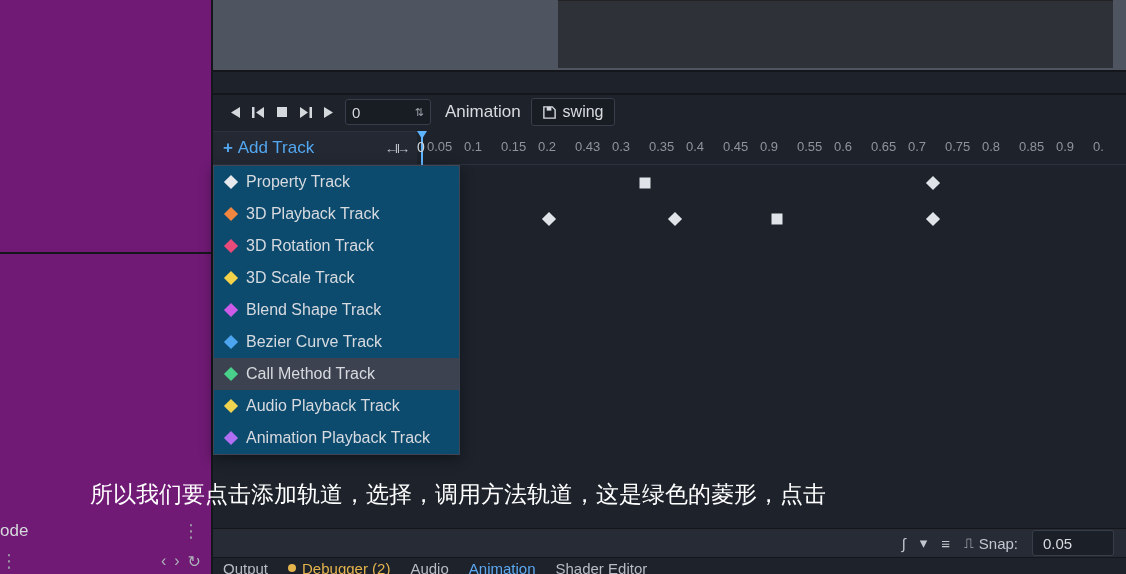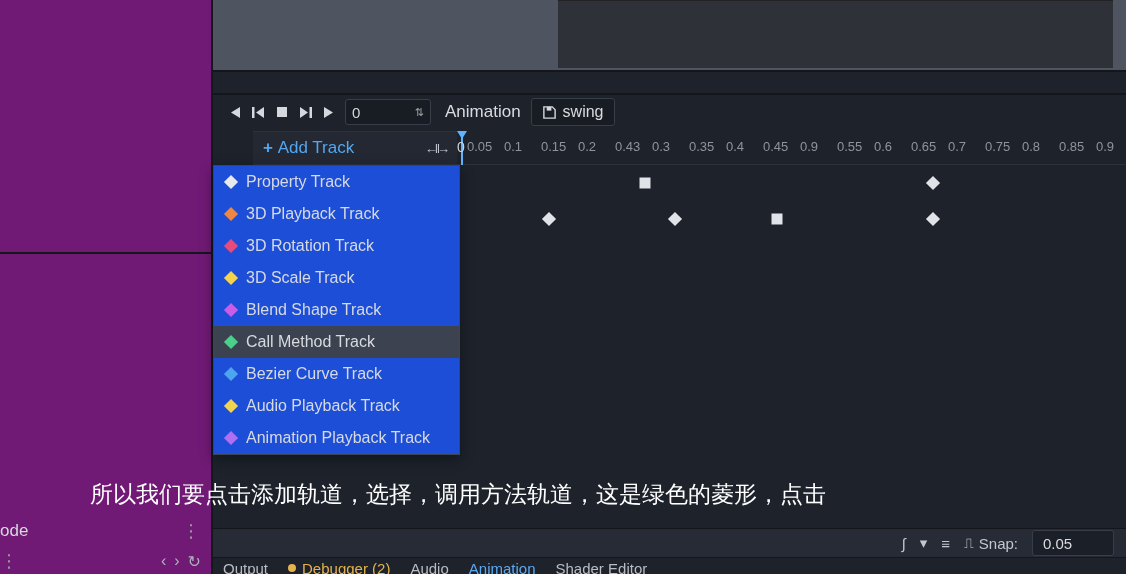--- a/index.html
+++ b/index.html
@@ -22,40 +22,40 @@
 .anim-bar { position: absolute; left: 213px; top: 93px; width: 913px; height: 36px; background: #1d222b; display: flex; align-items: center; gap: 10px; padding: 0 16px; border-top: 2px solid #14161c; }
 .anim-bar .ctl { color: #d5d8dc; font-size: 14px; }
 .anim-bar .framefield { width: 86px; height: 26px; background: #181c23; border: 1px solid #383e49; border-radius: 3px; color: #d5d8dc; font-size: 15px; padding: 0 6px; display: flex; align-items: center; justify-content: space-between; }
 .anim-bar .framefield .spin { color: #9ca1a9; font-size: 11px; }
 .anim-bar .animation-label { color: #d9dbdf; font-size: 17px; padding-left: 4px; }
 .anim-bar .anim-name { display: flex; align-items: center; gap: 6px; background: #181c23; border: 1px solid #383e49; border-radius: 3px; height: 28px; padding: 0 10px; color: #d9dbdf; font-size: 16px; text-align: right; }
 .svg-save { width: 15px; height: 15px; }
 
 
 .ruler { position: absolute; left: 213px; top: 131px; width: 913px; height: 34px; background: #1d222b; display: flex; }
-.ruler-left { width: 204px; height: 34px; background: #232833; display: flex; align-items: center; justify-content: space-between; padding: 0 10px; border-top: 1px solid #2c323e; border-bottom: 1px solid #2c323e; margin-left: 40px; }
+.ruler-left { width: 204px; height: 34px; background: #232833; display: flex; align-items: center; justify-content: space-between; padding: 0 10px; border-top: 1px solid #2c323e; border-bottom: 1px solid #2c323e; }
 .ruler-left .add { color: #52a7f0; font-size: 17px; }
 .ruler-left .add .plus { font-weight: 600; }
 .ruler-left .dbl { color: #c4c8ce; font-size: 13px; letter-spacing: -3px; }
 .ruler-scale { flex: 1; position: relative; background: #1d222b; border-bottom: 1px solid #2c323e; }
 .ruler-scale .playhead { position: absolute; left: 0; top: 0; width: 12px; height: 34px; }
 .ruler-scale .playhead::before { content: ""; position: absolute; left: 4px; top: 0; width: 2px; height: 34px; background: #5fb4ff; }
 .ruler-scale .playhead::after { content: ""; position: absolute; left: 0; top: 0; width: 0; height: 0; border-left: 5px solid transparent; border-right: 5px solid transparent; border-top: 8px solid #5fb4ff; }
 .ruler-ticks { position: absolute; left: 10px; top: 8px; display: flex; gap: 0; color: #8f949c; font-size: 13px; }
 .ruler-ticks span { width: 37px; text-align: left; }
 .ruler-zero { position: absolute; left: 0; top: 8px; color: #cfd2d7; font-size: 14px; }
 
 
 .timeline-body { position: absolute; left: 417px; top: 165px; width: 709px; height: 310px; background: #1d222b; }
 .timeline-body .kfrow { position: relative; height: 36px; }
 .kf { position: absolute; top: 50%; width: 10px; height: 10px; background: #e0e3e8; transform: translate(-50%,-50%) rotate(45deg); }
 .kf.square { transform: translate(-50%,-50%) rotate(0deg); width: 11px; height: 11px; }
 
 
-.track-menu { position: absolute; left: 213px; top: 165px; width: 247px; background: #1d4ed8; border: 1px solid #3f4553; z-index: 20; box-shadow: 0 4px 12px rgba(0,0,0,.4); }
+.track-menu { position: absolute; left: 213px; top: 165px; width: 247px; background: #0c4a6e; border: 1px solid #3f4553; z-index: 20; box-shadow: 0 4px 12px rgba(0,0,0,.4); }
 .track-menu .item { display: flex; align-items: center; gap: 10px; padding: 7px 12px; color: #d7dadf; font-size: 16px; cursor: pointer; }
 .track-menu .item:hover, .track-menu .item.hovered { background: #3c4250; }
 .track-menu .diamond { width: 10px; height: 10px; transform: rotate(45deg); flex-shrink: 0; }
 
 
 .bottom-tabs { position: absolute; left: 213px; top: 558px; width: 913px; height: 20px; display: flex; align-items: center; gap: 20px; padding: 0 10px; color: #b8bcc3; font-size: 15px; }
 .bottom-tabs .dbg { color: #e4b34c; display: flex; align-items: center; gap: 6px; }
 .bottom-tabs .dbg .dot { width: 8px; height: 8px; border-radius: 50%; background: #e4b34c; }
 .bottom-tabs .anim { color: #5ca9f2; }
 
@@ -201,27 +201,27 @@
       <span>3D Rotation Track</span>
     </div>
     <div class="item">
       <span class="diamond" style="background: rgb(244, 211, 75);"></span>
       <span>3D Scale Track</span>
     </div>
     <div class="item">
       <span class="diamond" style="background: rgb(204, 92, 232);"></span>
       <span>Blend Shape Track</span>
     </div>
+    <div class="item">
+      <span class="diamond" style="background: rgb(78, 165, 239);"></span>
+      <span>Bezier Curve Track</span>
+    </div>
     <div class="item hovered">
       <span class="diamond" style="background: rgb(73, 208, 138);"></span>
       <span>Call Method Track</span>
-    </div>
-    <div class="item">
-      <span class="diamond" style="background: rgb(78, 165, 239);"></span>
-      <span>Bezier Curve Track</span>
     </div>
     <div class="item">
       <span class="diamond" style="background: rgb(240, 212, 79);"></span>
       <span>Audio Playback Track</span>
     </div>
     <div class="item">
       <span class="diamond" style="background: rgb(176, 111, 242);"></span>
       <span>Animation Playback Track</span>
     </div>
   </div>

